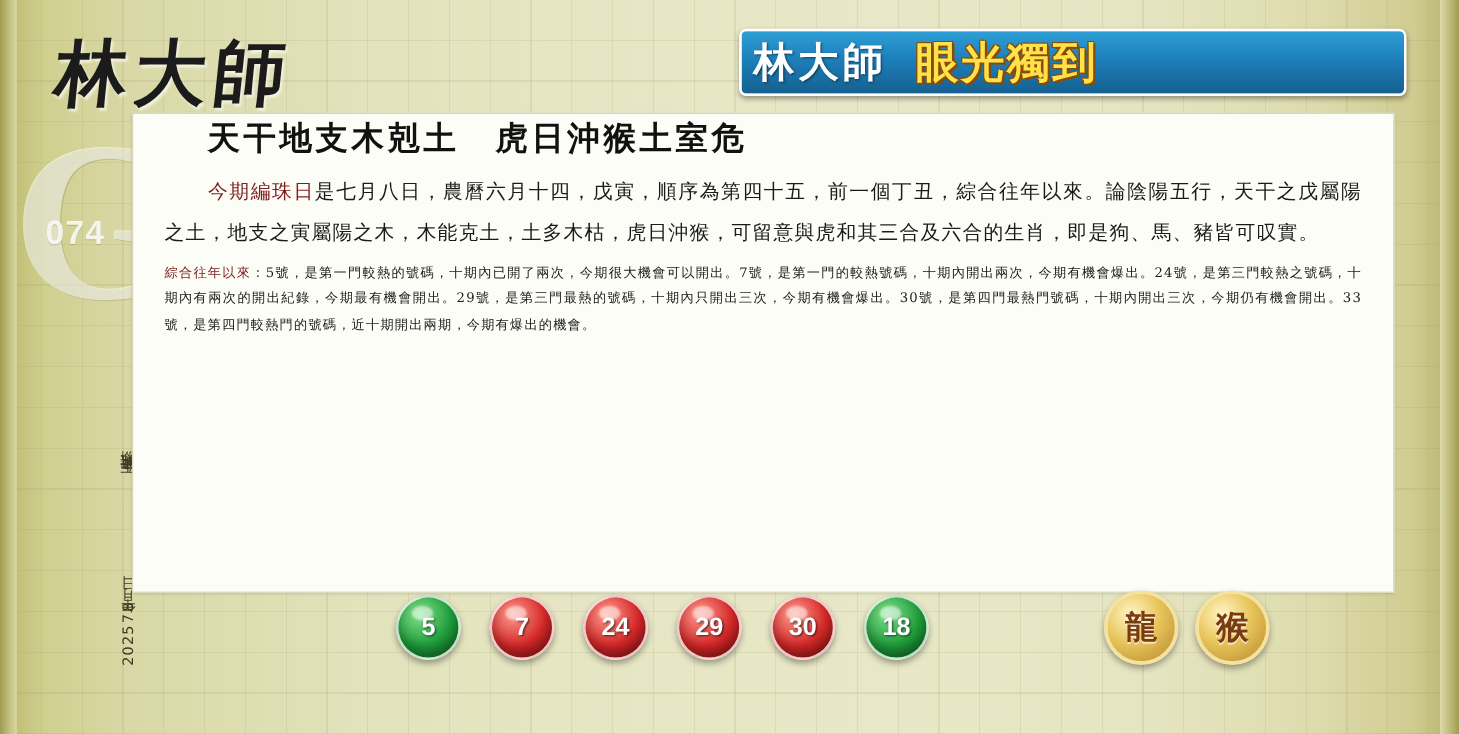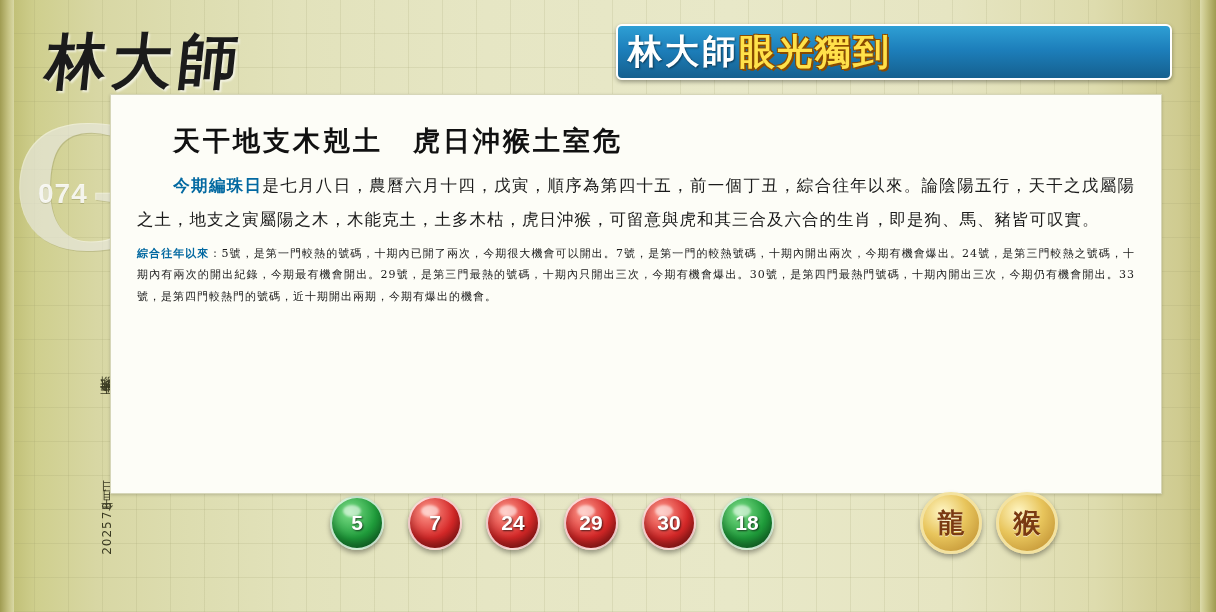--- a/index.html
+++ b/index.html
@@ -116,64 +116,64 @@
   .banner-left {
     font-size: 34px;
     font-weight: bold;
     color: #ffffff;
     font-family: "DejaVu Serif", serif;
     letter-spacing: 3px;
     text-shadow: 1px 1px 2px rgba(0,0,0,0.5);
     white-space: nowrap;
   }
   .banner-right {
-    margin-left: 0;
+    margin-left: 24px;
     font-size: 36px;
     font-weight: bold;
     font-family: "DejaVu Serif", serif;
     letter-spacing: 2px;
     color: #ffe14a;
     text-shadow: 2px 2px 0 #8a4b00, -1px -1px 0 #8a4b00, 1px -1px 0 #8a4b00, -1px 1px 0 #8a4b00;
     white-space: nowrap;
   }
 
   
   .panel {
     position: absolute;
     left: 110px;
     top: 94px;
     width: 1052px;
     height: 400px;
     background: #fdfdf7;
     border: 1px solid #d6d6b8;
     box-shadow: 0 1px 3px rgba(0,0,0,0.18);
     box-sizing: border-box;
-    padding: 26px 26px 10px 26px;
+    padding: 0 26px 10px 26px;
   }
   .headline {
     font-family: "DejaVu Serif", serif;
     font-size: 27px;
     font-weight: bold;
     color: #111;
     letter-spacing: 3px;
     margin: 2px 0 10px 36px;
   }
   .para {
     font-family: "DejaVu Serif", serif;
     font-size: 16.5px;
     line-height: 2.05;
     color: #1a1a1a;
     letter-spacing: 1px;
     text-align: justify;
     margin: 0 0 6px 0;
   }
   .indent { text-indent: 2.2em; }
   .hl-red-lead {
-    color: #0369a1;
-    font-weight: bold;
+    color: #7f1d1d;
+    font-weight: normal;
   }
   .para.small {
     font-size: 11px;
     line-height: 1.95;
   }
   .closing {
     font-family: "DejaVu Serif", serif;
     font-size: 16px;
     color: #c1121f;
     letter-spacing: 2px;

